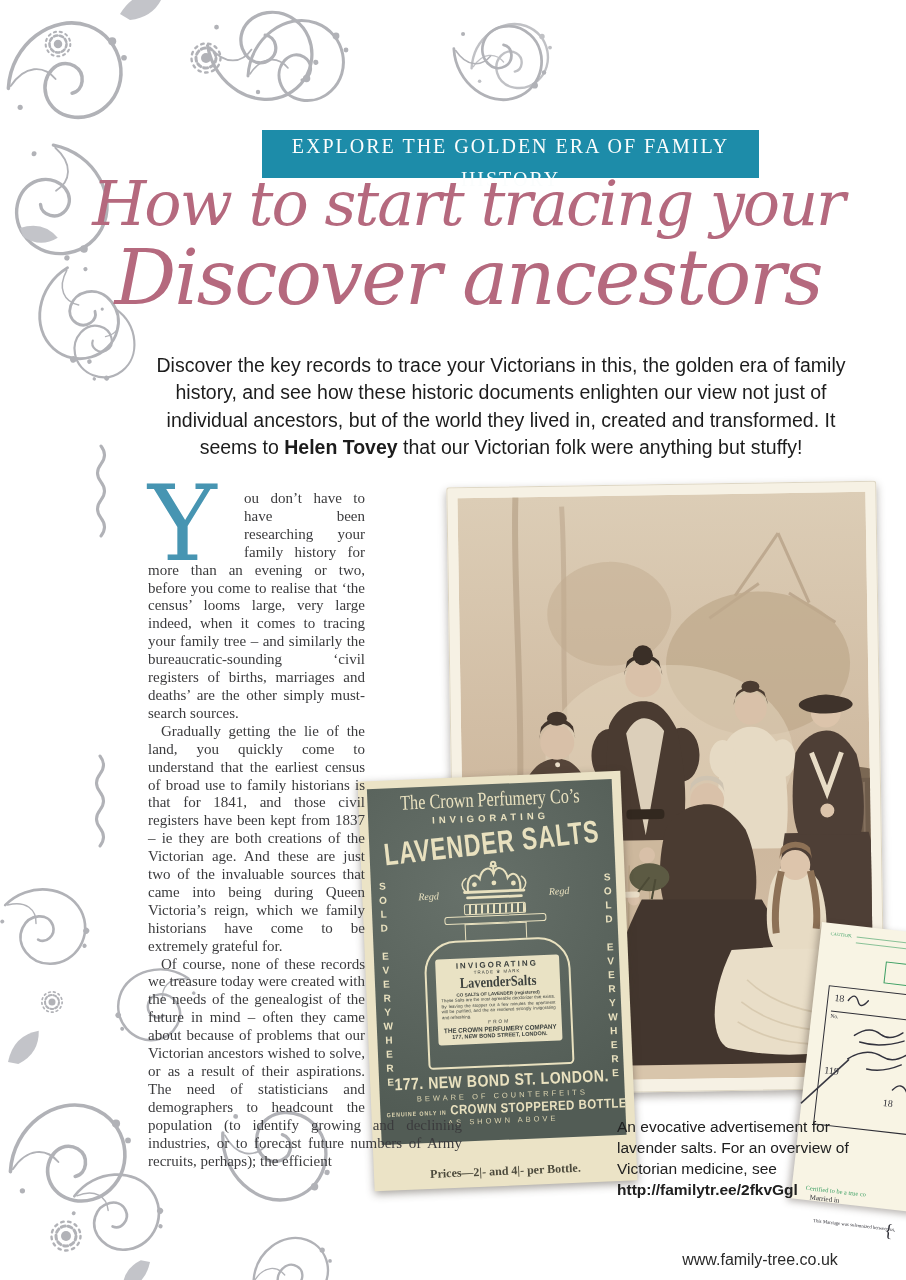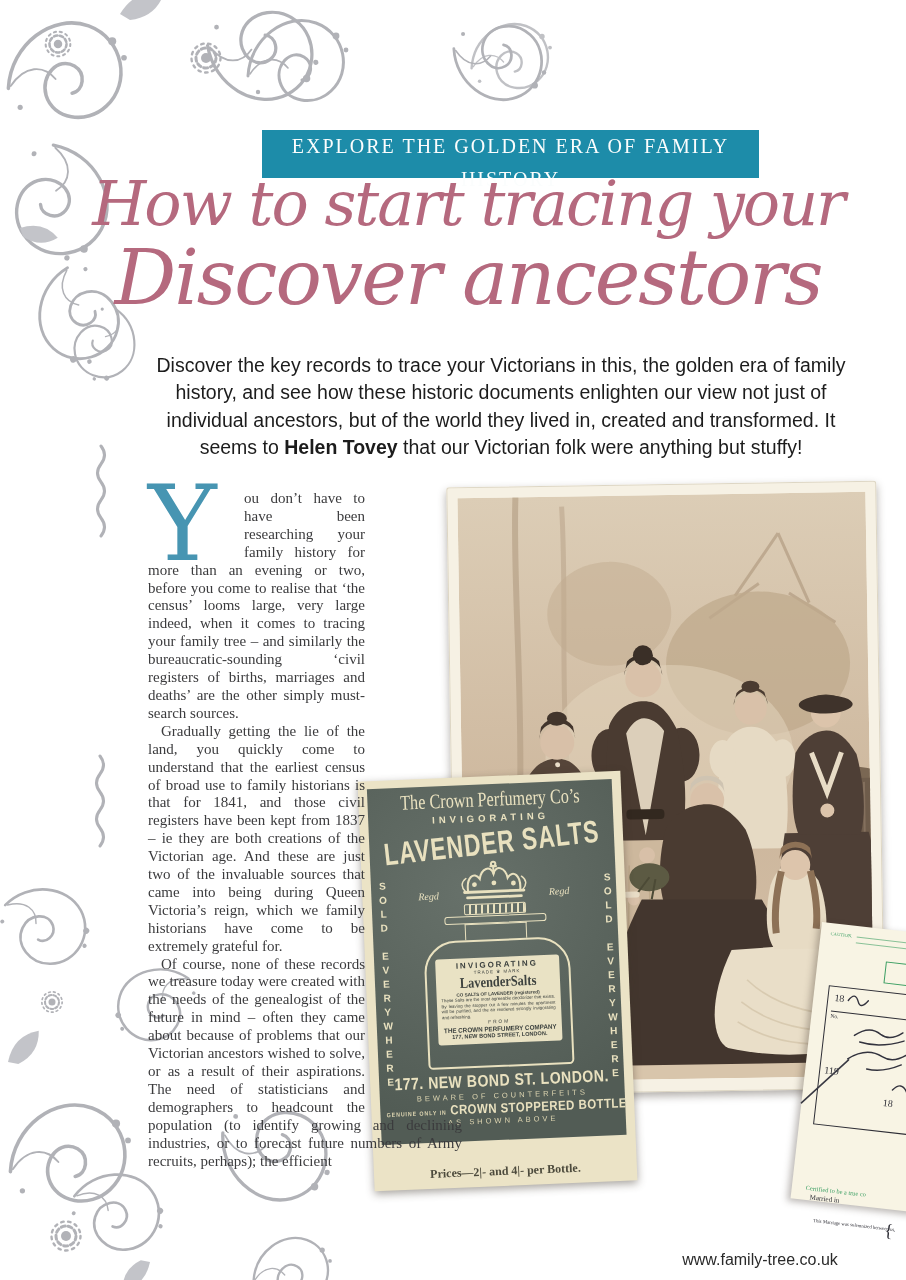--- a/index.html
+++ b/index.html
@@ -348,16 +348,18 @@
       <span class="c-married">Married in</span>
       <span class="c-note">This Marriage was solemnized between us,</span>
       <span class="c-brace">{</span>
     </div>
     <svg width="60" height="60" style="position:absolute;left:-6px;top:128px">
       <path d="M6,54 L48,6" stroke="#3a3a44" stroke-width="1.6" fill="none" stroke-linecap="round"></path>
     </svg>
     <div class="c-cert">Certified to be a true co</div>
   </div>
 
+  <p class="caption"><span>An evocative advertisement for lavender salts. For an overview of Victorian medicine, see</span>
+    <b class="link">http://familytr.ee/2fkvGgl</b></p>
 
   <p class="footer"><span>www.family-tree.co.uk</span></p>
 
 </div>
 
 </body></html>

